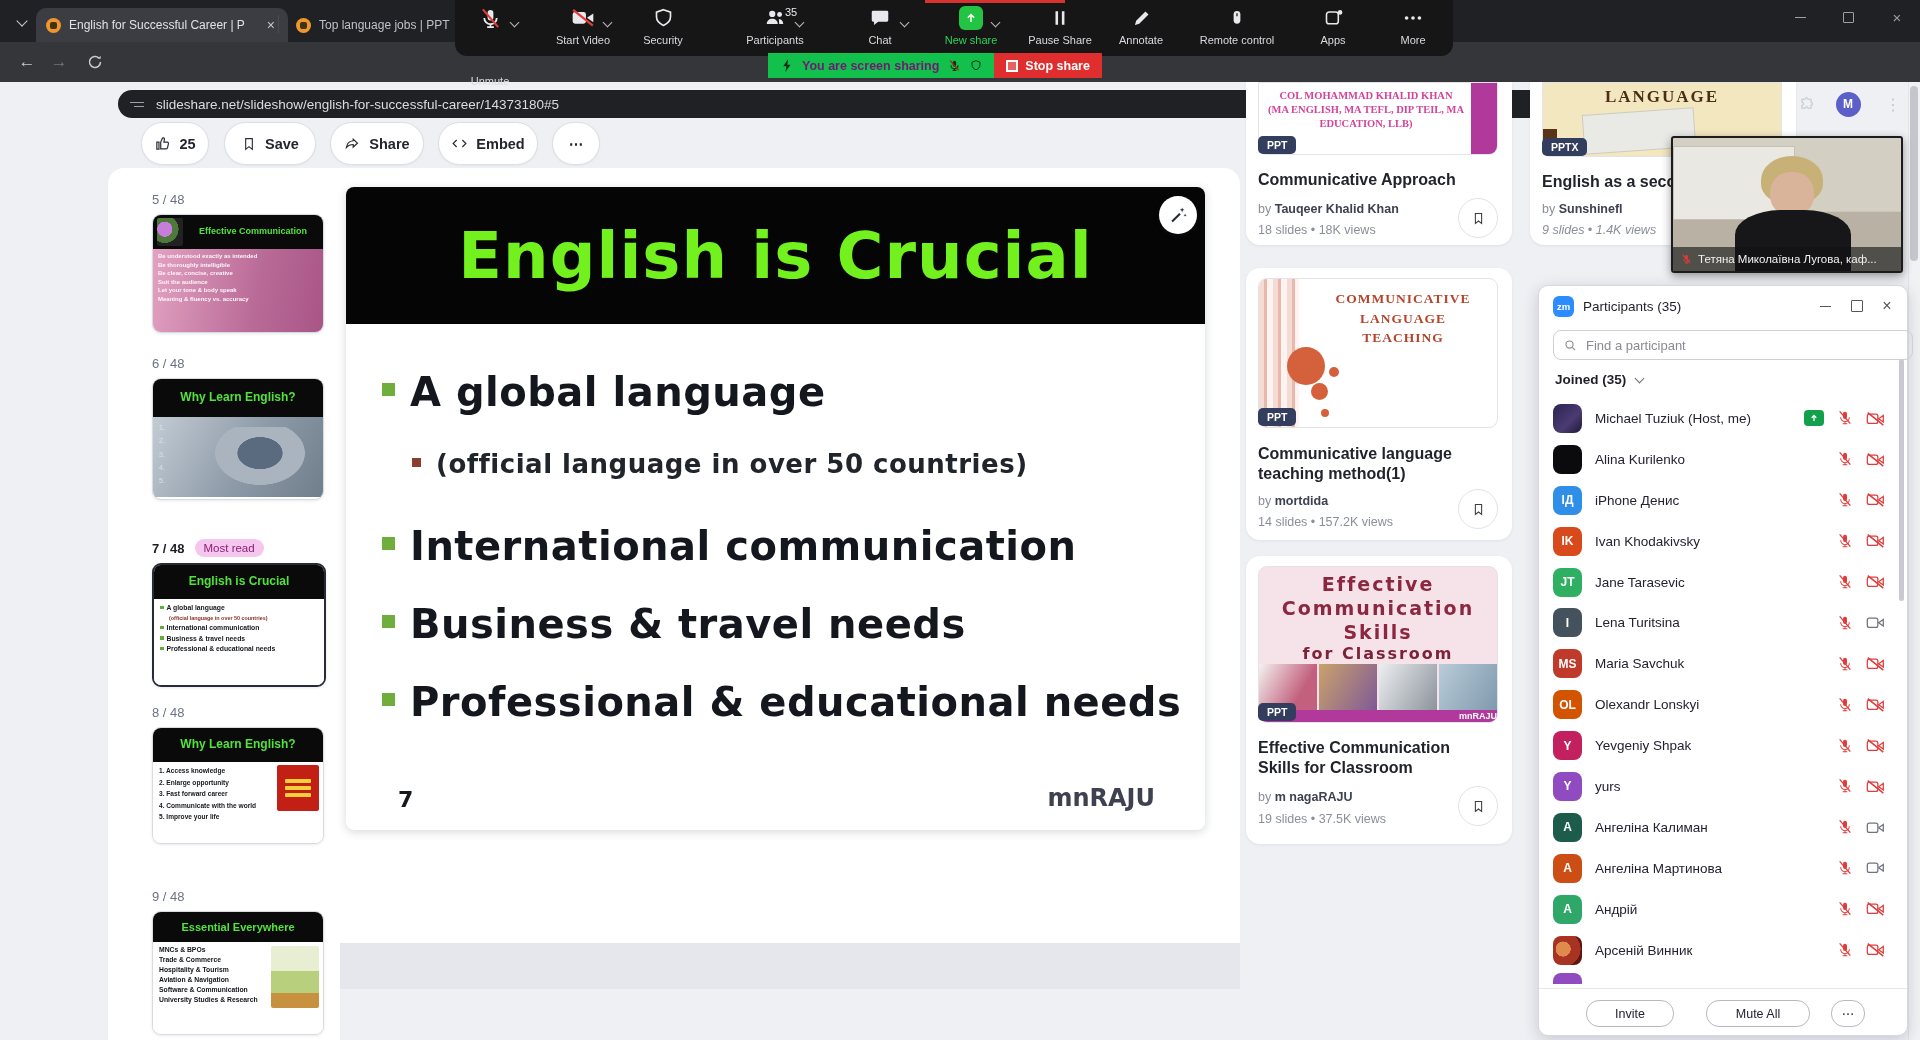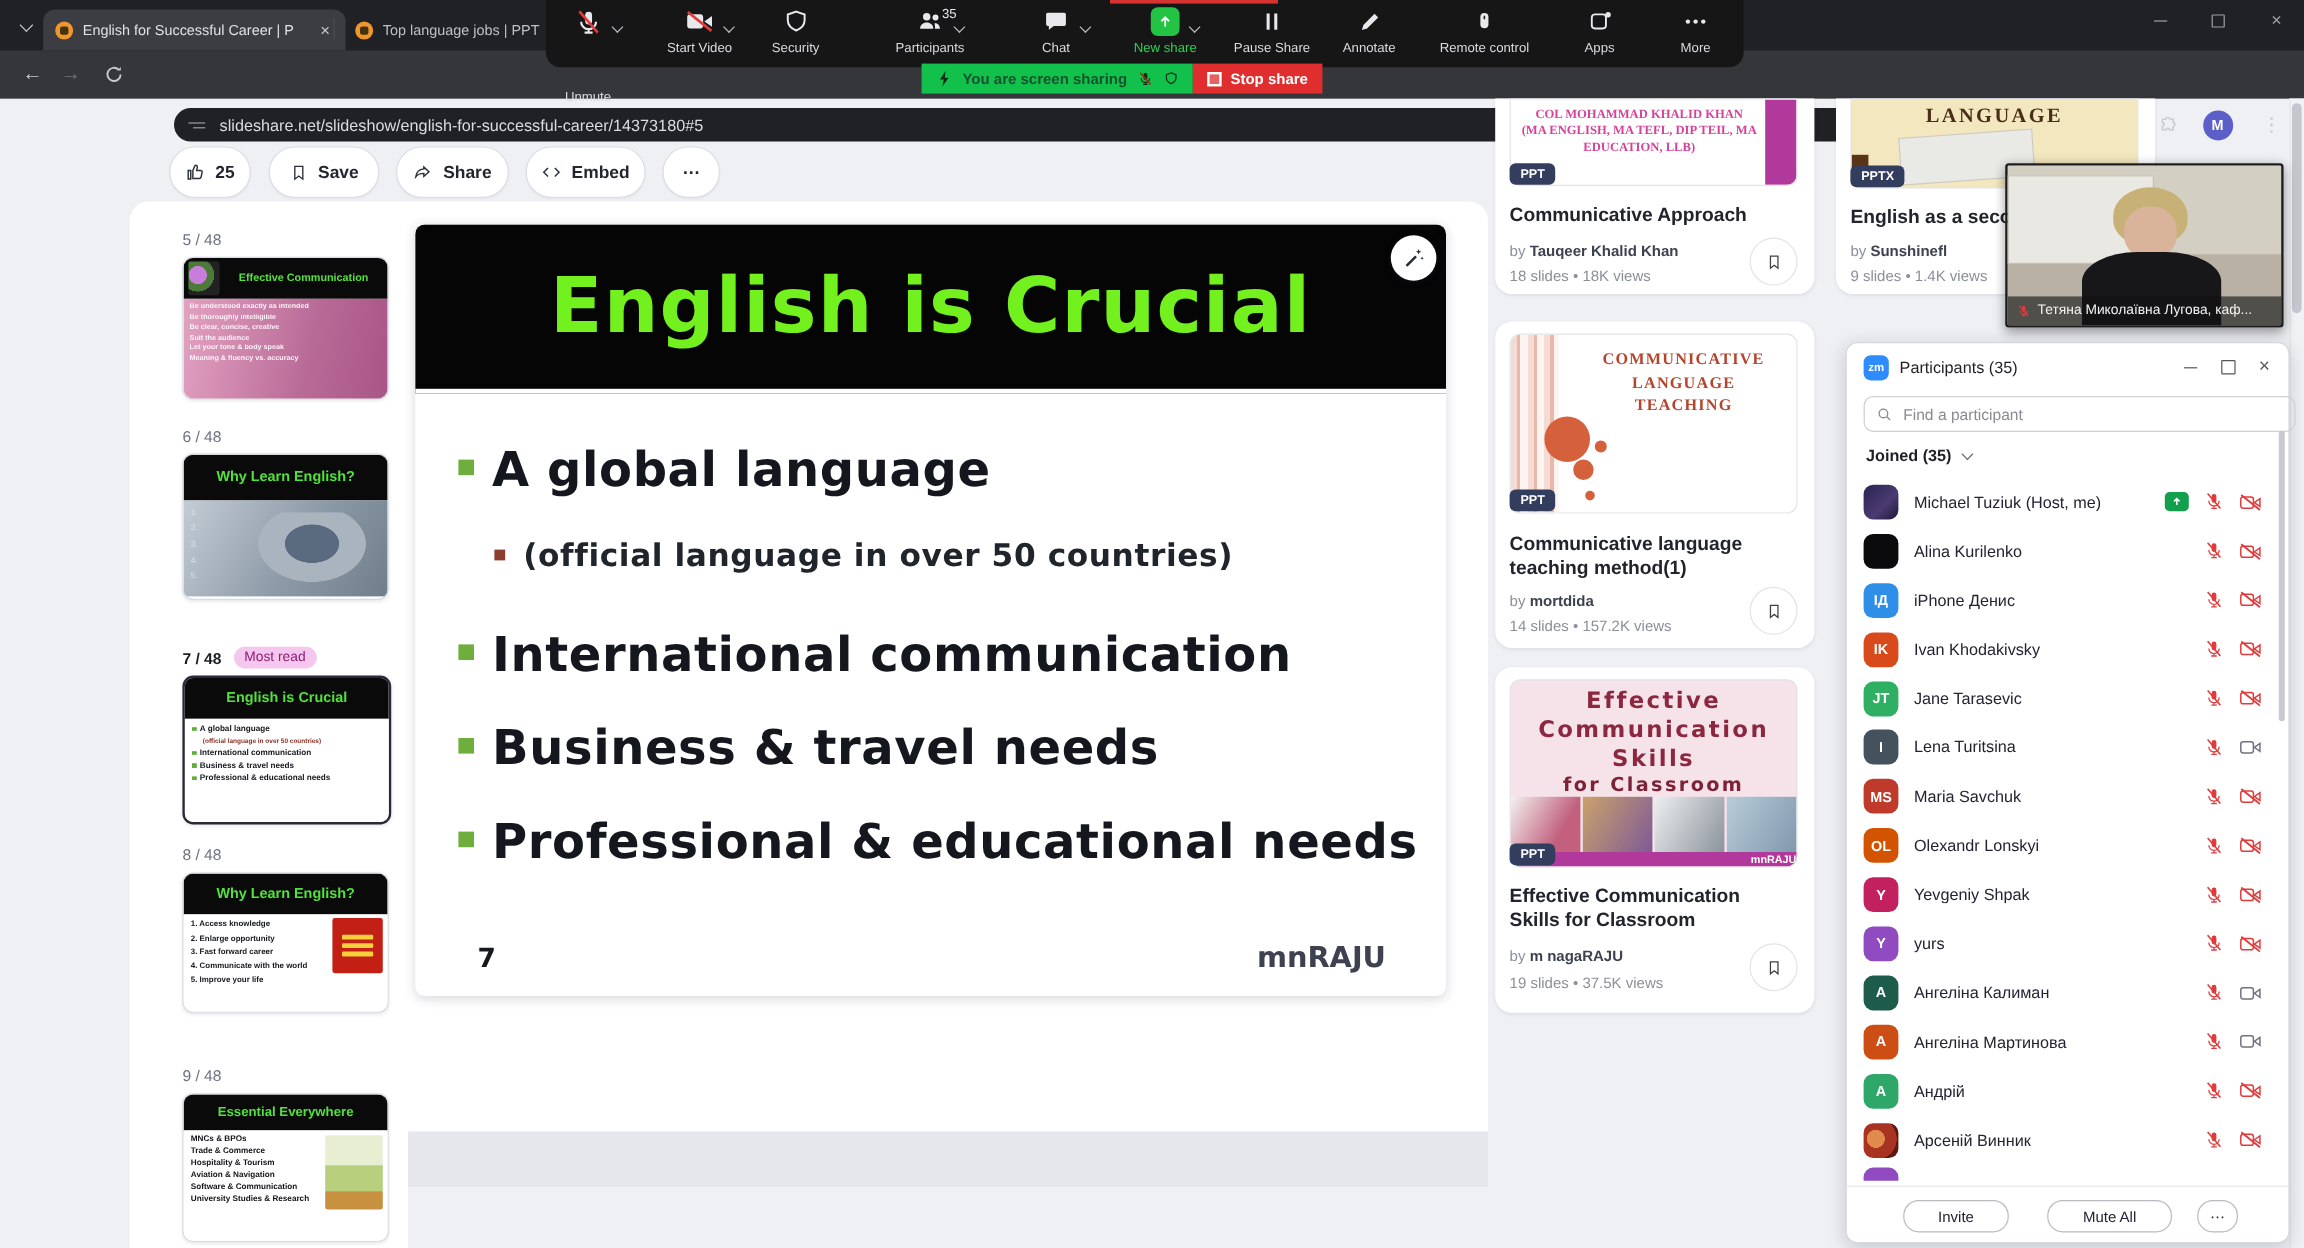--- a/index.html
+++ b/index.html
@@ -25,21 +25,21 @@
   .winmin{left:1778px;width:44px;}
   .winmin i{display:block;width:11px;height:0;border-top:1.4px solid #9aa0a6;}
   .winmax{left:1826px;width:44px;}
   .winmax i{display:block;width:9px;height:9px;border:1.3px solid #9aa0a6;border-radius:1px;}
   .winclose{left:1874px;width:46px;font-size:15px;}
 
   .addr{position:absolute;left:0;top:42px;width:1920px;height:40px;background:#35363a;}
   .navic{position:absolute;top:0;height:40px;width:30px;display:flex;align-items:center;
          justify-content:center;color:#c7cacd;font-size:17px;}
   .navic.dim{color:#73767a;}
-  .omni{position:absolute;left:145px;top:48px;width:1612px;height:28px;background:#202124;
+  .omni{position:absolute;left:118px;top:48px;width:1612px;height:28px;background:#202124;
         border-radius:14px;display:flex;align-items:center;padding:0 6px 0 12px;gap:10px;
         color:#dadce0;font-size:13.5px;}
   .siteinfo{width:16px;height:16px;flex:0 0 auto;display:flex;flex-direction:column;justify-content:center;gap:3px;}
   .siteinfo i{display:block;height:0;border-top:1.6px solid #9aa0a6;position:relative;}
   .siteinfo i:nth-child(1){width:14px;}
   .siteinfo i:nth-child(2){width:10px;margin-left:4px;}
   .rightic{position:absolute;top:42px;height:40px;display:flex;align-items:center;justify-content:center;color:#c4c7cc;}
   .avatarM{width:25px;height:25px;border-radius:50%;background:#5b5fc7;color:#fff;font-size:12px;
            font-weight:bold;display:flex;align-items:center;justify-content:center;}
 
@@ -53,21 +53,21 @@
   .zlabel.green{color:#2bd157;}
   .zchev{position:absolute;top:14px;left:calc(50% + 21px);width:6px;height:6px;
          border-right:1.5px solid #b9bbc0;border-bottom:1.5px solid #b9bbc0;transform:rotate(45deg);}
   .zbadge{position:absolute;top:1px;left:calc(50% + 10px);font-size:11px;color:#e8e9ee;}
   .newshare-box{width:24px;height:24px;border-radius:6px;background:#23c343;display:flex;
                 align-items:center;justify-content:center;}
   .redsliver{position:absolute;left:925px;top:0;width:140px;height:3px;background:#d63230;z-index:41;}
 
   
   .banner{position:absolute;left:768px;top:53px;height:25px;display:flex;z-index:42;font-weight:bold;}
-  .ban-green{background:#12c14c;color:#14532d;display:flex;align-items:center;gap:9px;
+  .ban-green{background:#12c14c;color:#701a75;display:flex;align-items:center;gap:9px;
              padding:0 12px;font-size:12.5px;}
   .ban-red{background:#e02d2d;color:#fff;display:flex;align-items:center;gap:7px;padding:0 12px;font-size:12.5px;}
   .stopsq{width:8px;height:8px;border:2px solid #fff;background:rgba(255,255,255,.25);}
 
   
   .whitecol{position:absolute;left:108px;top:168px;width:232px;height:872px;background:#fff;border-radius:16px 0 0 0;}
   .whitemain{position:absolute;left:340px;top:168px;width:900px;height:775px;background:#fff;border-radius:0 16px 0 0;}
   .grayband{position:absolute;left:340px;top:943px;width:900px;height:46px;background:#e5e7ec;}
 
   .pill{position:absolute;top:122px;height:41px;background:#fff;border:1px solid #dadee5;
@@ -478,21 +478,21 @@
   <div class="card" style="left:1530px;top:82px;width:266px;height:163px;border-radius:0 0 14px 14px;">
     <div class="cthumb c2thumb" style="left:12px;top:0;width:238px;height:73px;border-radius:0 0 9px 9px;">
       <div class="c2title">LANGUAGE</div>
       <div class="c2photo"></div>
       <div class="c2corn1"></div>
         <div class="c2corn2"></div>
     </div>
     <div class="fbadge" style="left:12px;top:56px;">PPTX</div>
     <div class="ctitle" style="left:12px;top:90px;">English as a seco</div>
     <div class="cby" style="left:12px;top:120px;"><span>by</span> <b>Sunshinefl</b></div>
-    <div class="cmeta" style="left:12px;top:141px;">9 slides • 1.4K views</div>
+    <div class="cmeta" style="left:12px;top:141px;font-style:italic;">9 slides • 1.4K views</div>
   </div>
 
   <div class="card" style="left:1246px;top:268px;width:266px;height:272px;">
     <div class="cthumb" style="left:12px;top:10px;width:238px;height:148px;">
       <div class="c3stripes"></div>
       <div class="c3lines">
         <div>COMMUNICATIVE</div>
         <div>LANGUAGE</div>
         <div>TEACHING</div>
       </div>

